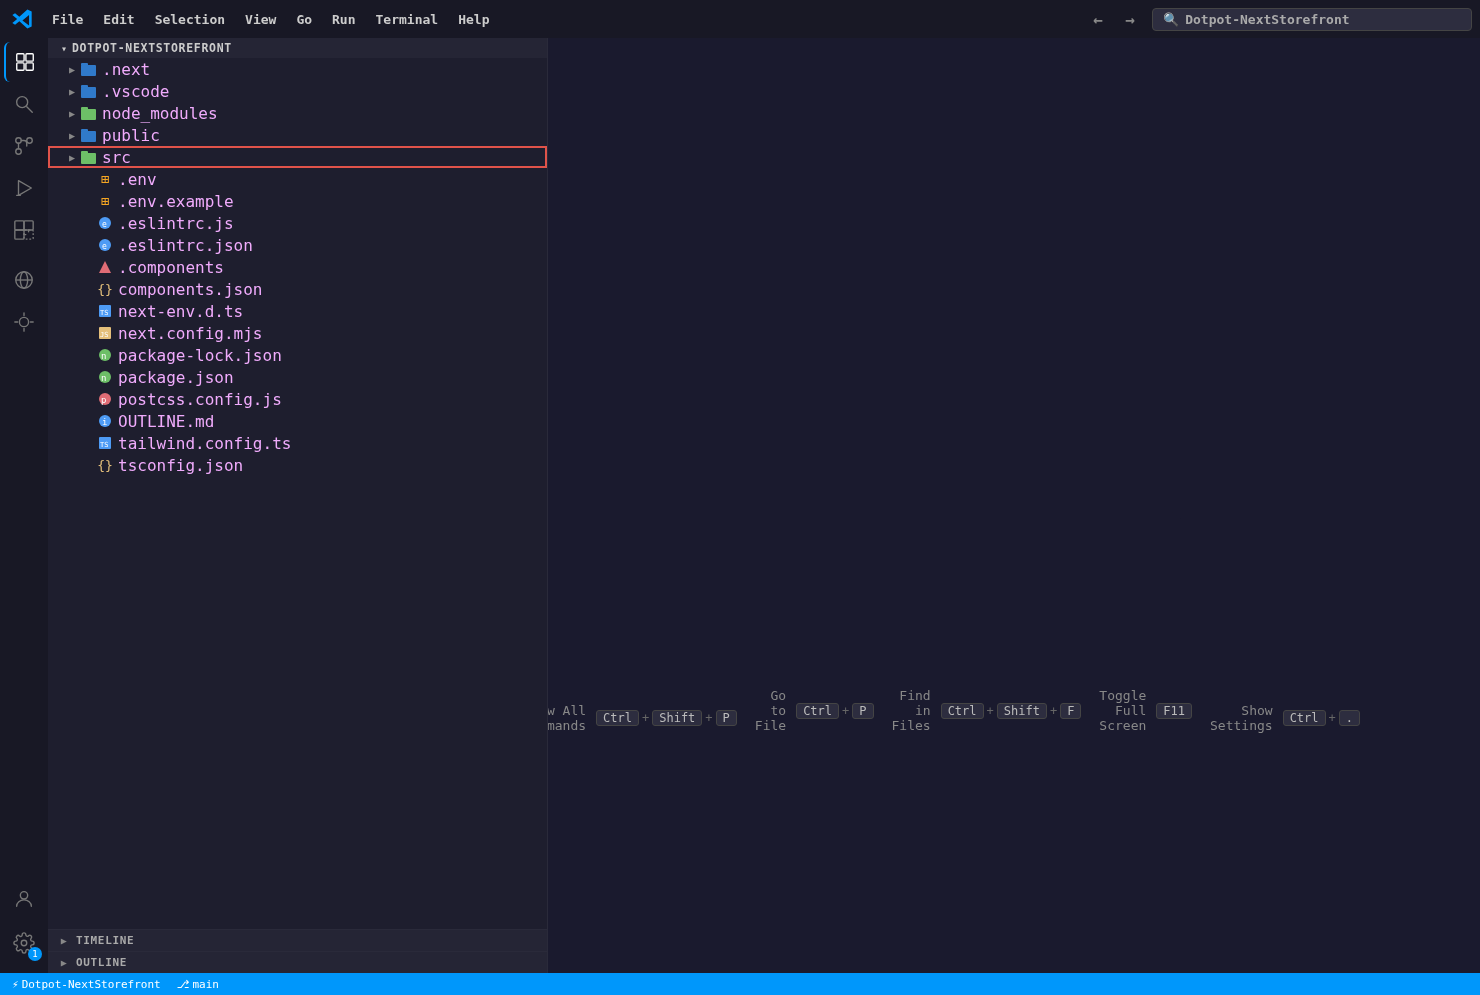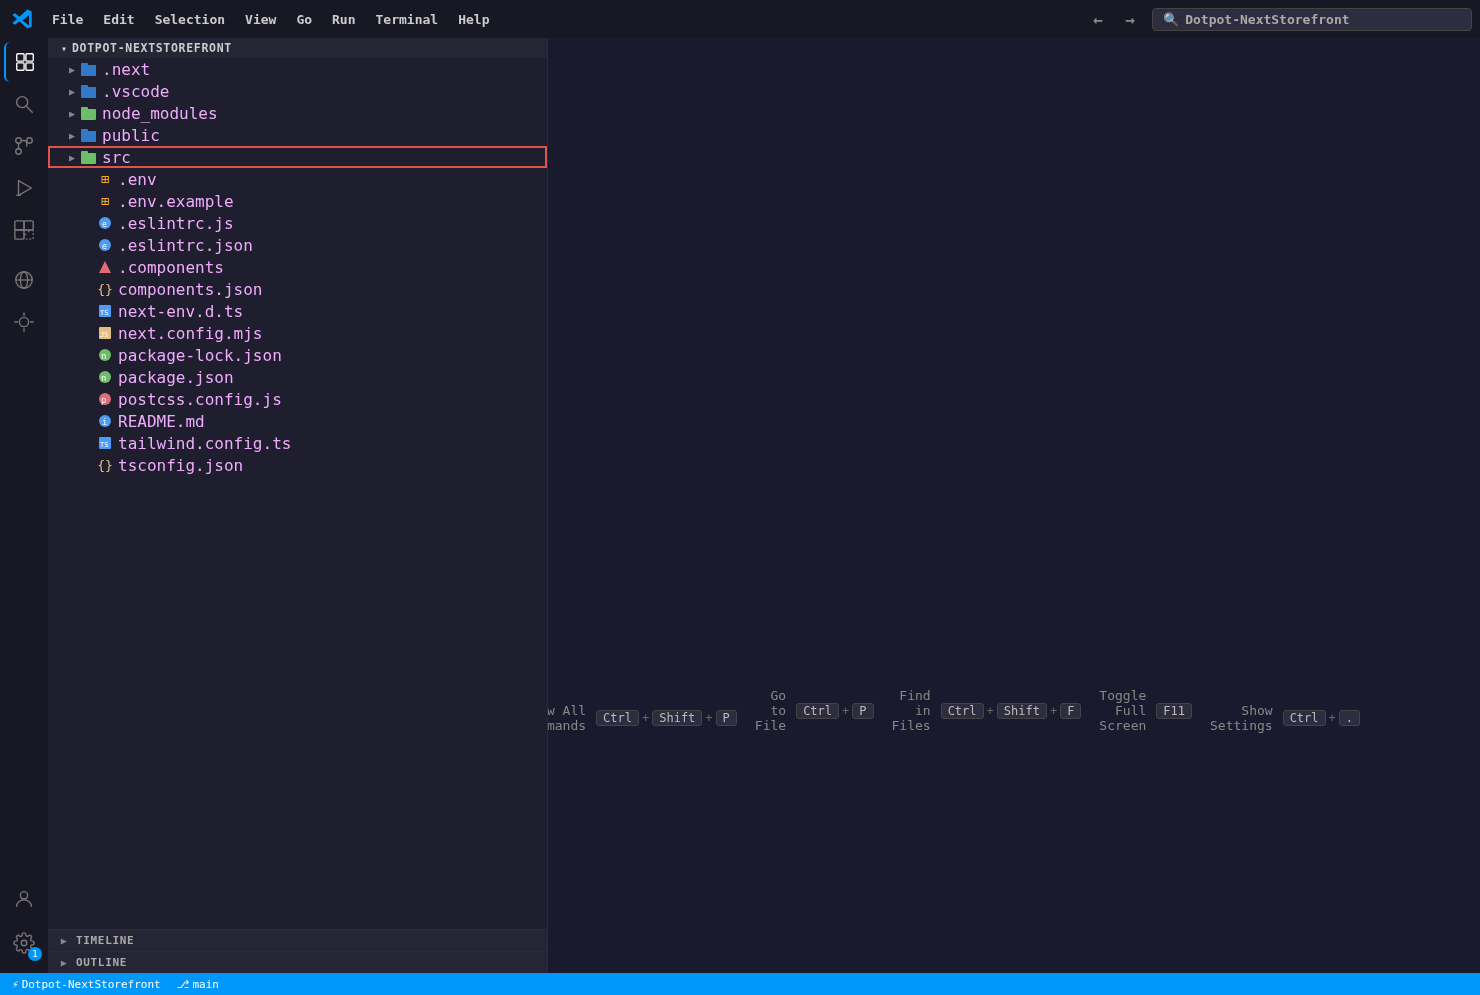--- a/index.html
+++ b/index.html
@@ -599,21 +599,21 @@
       </div>
 
       <div class="tree-item indent-2">
         <span class="tree-arrow"></span>
         <span class="file-icon">
           <svg width="14" height="14" viewBox="0 0 14 14">
               <circle cx="7" cy="7" r="6" fill="#4e9bf5"></circle>
               <text x="4" y="11" fill="white" font-size="9" font-family="monospace">i</text>
             </svg>
         </span>
-        <span class="tree-label">README.md</span>
+        <span class="tree-label">OUTLINE.md</span>
       </div>
 
       <div class="tree-item indent-2">
         <span class="tree-arrow"></span>
         <span class="file-icon">
           <svg width="14" height="14" viewBox="0 0 14 14">
               <rect x="1" y="1" width="12" height="12" rx="1" fill="#4e9bf5"></rect>
               <text x="2" y="11" fill="white" font-size="7" font-family="monospace">TS</text>
             </svg>
         </span>

